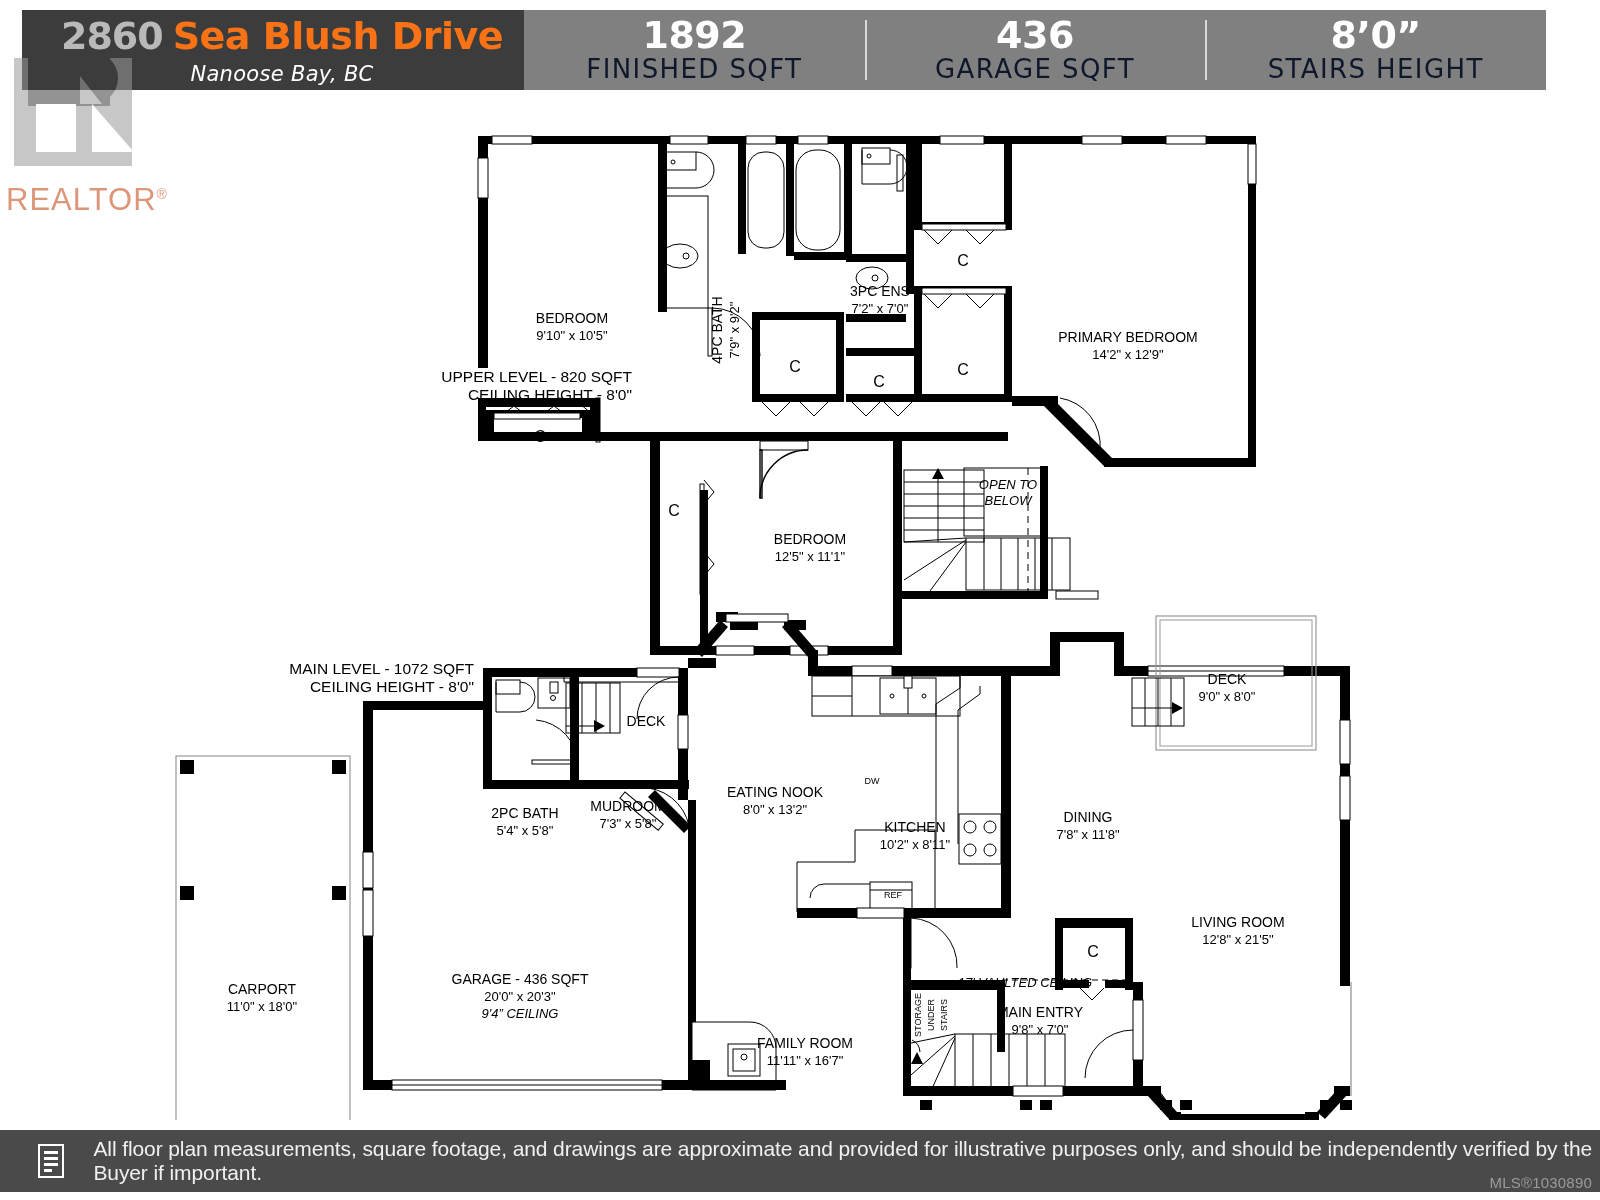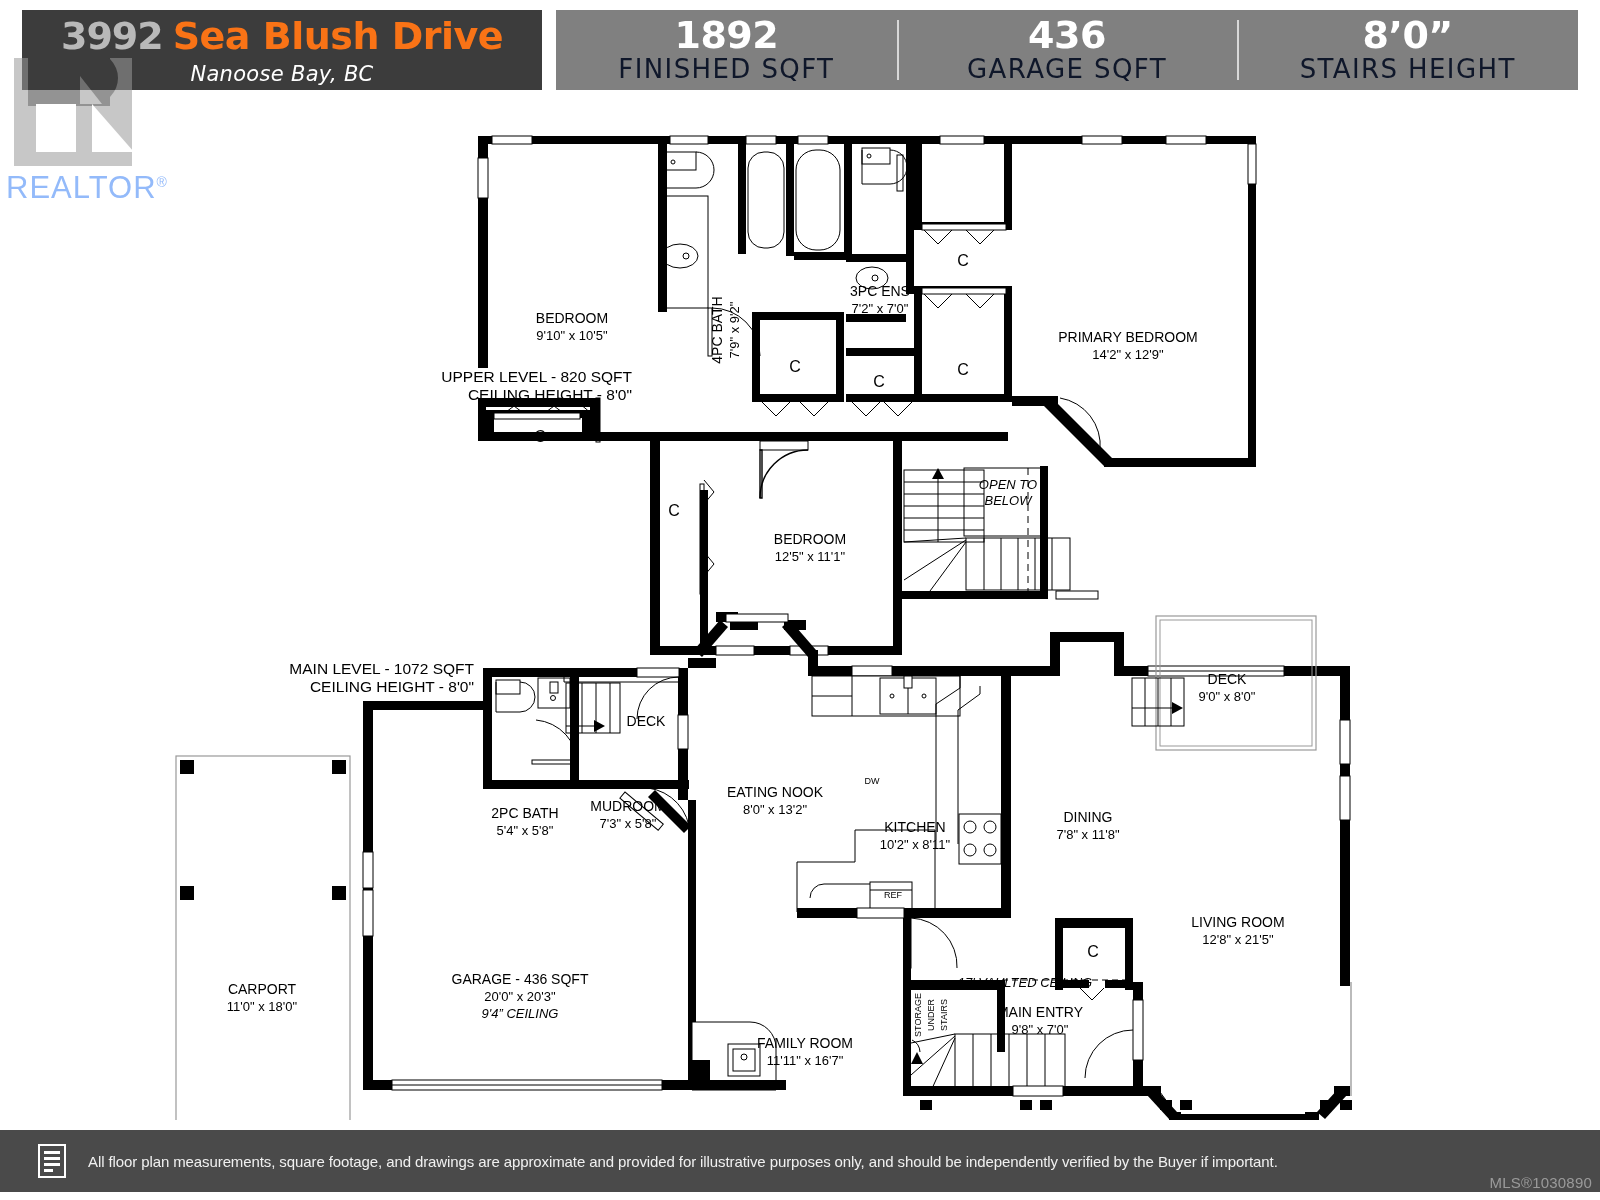--- a/index.html
+++ b/index.html
@@ -13,63 +13,63 @@
             align-items:center;justify-content:center;}
   .addr-line{display:flex;align-items:baseline;justify-content:center;
              white-space:nowrap;}
   .addr-num{font-size:38px;font-weight:bold;color:#b9b9b9;letter-spacing:-1px;
             font-family:"DejaVu Sans",sans-serif;}
   .addr-street{font-size:38px;font-weight:bold;color:#f97316;margin-left:10px;
             letter-spacing:-0.5px;font-family:"DejaVu Sans",sans-serif;}
   .addr-city{font-size:21px;font-style:italic;color:#ffffff;margin-top:4px;
             font-family:"DejaVu Sans",sans-serif;letter-spacing:0.3px;}
 
-  .hdr-gray{position:absolute;left:556px;top:10px;width:1022px;height:80px;
+  .hdr-gray{position:absolute;left:524px;top:10px;width:1022px;height:80px;
             background:#808080;display:flex;align-items:stretch;}
   .stat{flex:1;display:flex;flex-direction:column;align-items:center;
         justify-content:center;position:relative;}
   .stat + .stat::before{content:"";position:absolute;left:0;top:10px;bottom:10px;
         width:2px;background:#d8d8d8;}
   .stat-val{font-size:38px;font-weight:bold;color:#ffffff;line-height:1;
         font-family:"DejaVu Sans",sans-serif;letter-spacing:-0.5px;}
   .stat-lbl{font-size:26px;color:#0f172a;margin-top:0;letter-spacing:1.4px;
         font-family:"DejaVu Sans",sans-serif;}
 
   
   #realtor{position:absolute;left:6px;top:58px;width:190px;height:150px;
            opacity:.55;pointer-events:none;}
-  #realtor .rtxt{position:absolute;left:0;top:112px;font-size:31px;
-           color:#3b82f6;letter-spacing:1px;font-family:"Liberation Sans",sans-serif;}
+  #realtor .rtxt{position:absolute;left:0;top:124px;font-size:31px;
+           color:#c2410c;letter-spacing:1px;font-family:"Liberation Sans",sans-serif;}
   #realtor .reg{font-size:14px;vertical-align:super;}
 
   
   #plan{position:absolute;left:0;top:100px;width:1600px;height:1020px;}
   #plan svg{display:block;}
 
   
   #footer{position:absolute;left:0;top:1130px;width:1600px;height:62px;
           background:#4a4a4a;display:flex;align-items:center;}
   #footer .ficon{margin-left:38px;width:28px;height:34px;border:2px solid #ffffff;
           display:flex;flex-direction:column;justify-content:center;gap:3px;
           padding:3px 4px;box-sizing:border-box;}
   #footer .ficon i{display:block;height:3px;background:#ffffff;}
   #footer .ficon i.short{width:55%;}
-  #footer .ftext{margin-left:22px;font-size:15px;color:#f0f0f0;
+  #footer .ftext{margin-left:29px;font-size:21px;color:#f0f0f0;
           font-family:"Liberation Sans",sans-serif;letter-spacing:-0.1px;}
   #mls{position:absolute;right:8px;bottom:1px;font-size:15px;color:#9a9a9a;
        font-family:"Liberation Sans",sans-serif;letter-spacing:0.2px;margin-left:8px;}
 </style>
 </head>
 <body>
 
 <div id="header">
 
   <div class="hdr-dark">
     <div class="addr-line">
-      <span class="addr-num">3992</span>
+      <span class="addr-num">2860</span>
       <span class="addr-street">Sea Blush Drive</span>
     </div>
     <div class="addr-city">Nanoose Bay, BC</div>
   </div>
 
   <div class="hdr-gray">
     <div class="stat">
       <div class="stat-val">1892</div>
       <div class="stat-lbl">FINISHED SQFT</div>
     </div>

